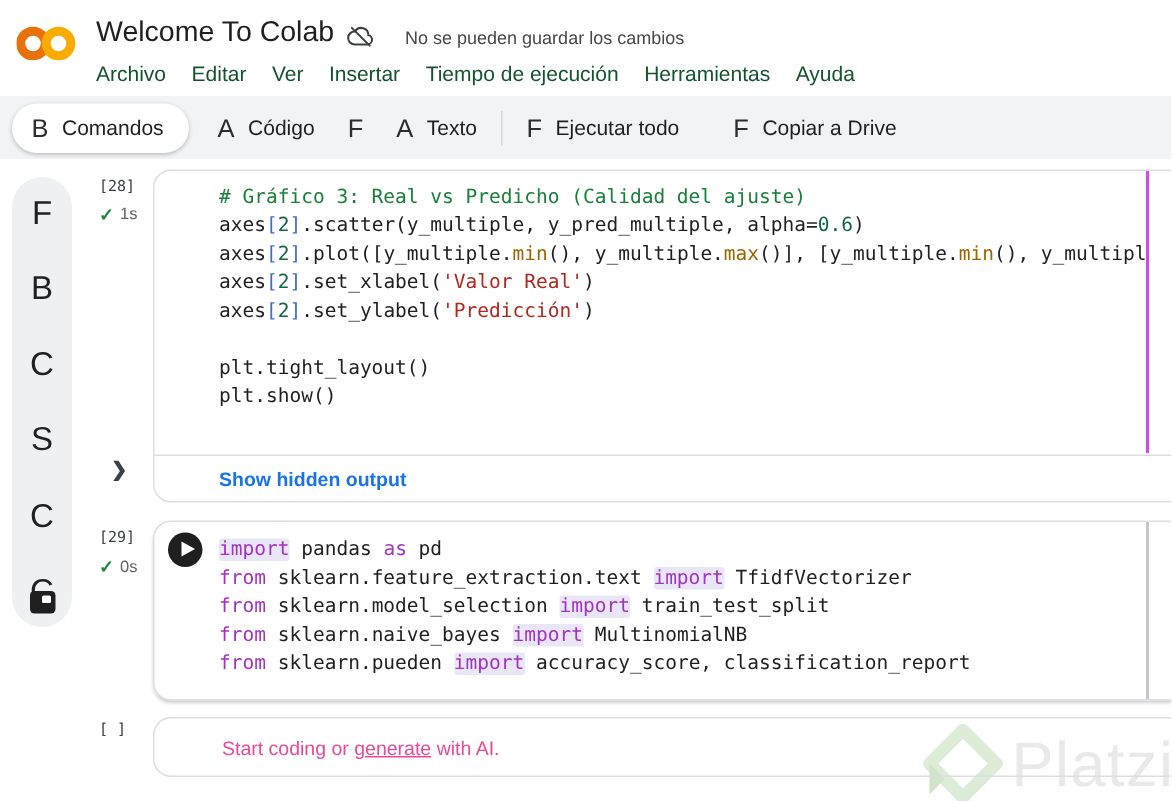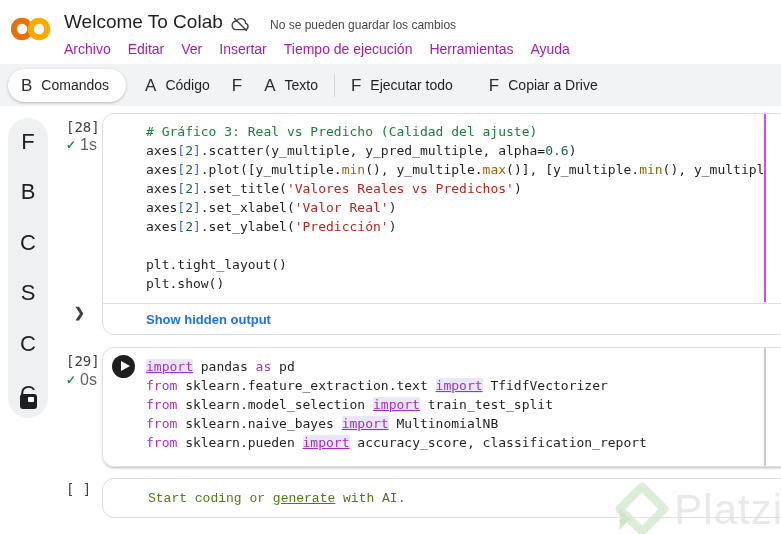--- a/index.html
+++ b/index.html
@@ -6,46 +6,46 @@
   .page{position:relative;width:781px;height:534px;background:#fff;overflow:hidden;
         font-family:"Liberation Sans",sans-serif;color:#1f1f1f;}
 
   
   .hdr{position:absolute;left:0;top:0;width:722px;height:64px;background:#fff;z-index:3;}
   .logo{position:absolute;left:11px;top:15px;width:40px;height:28px;}
   .title{position:absolute;left:64px;top:11px;font-size:19px;color:#1f1f1f;cursor:text;}
   .save-status{position:absolute;left:231px;top:15px;display:flex;align-items:center;gap:20px;
                font-size:12px;color:#474747;}
   .menubar{position:absolute;left:64px;top:41px;display:flex;gap:17px;}
-  .menubar span{font-size:14px;color:#a21caf;cursor:pointer;}
+  .menubar span{font-size:14px;color:#14532d;cursor:pointer;}
 
   
   .toolbar{position:absolute;left:0;top:64px;width:781px;height:42px;background:#f2f3f5;
            display:flex;align-items:center;padding-left:8px;box-sizing:border-box;z-index:3;}
   .tb-pill{display:flex;align-items:center;gap:9px;background:#fff;border-radius:17px;height:33px;
            padding:0 17px 0 13px;box-shadow:0 1px 3px rgba(60,64,67,.32);font-size:14px;cursor:pointer;}
   .tb-item{display:flex;align-items:center;gap:9px;font-size:14px;padding:0 11px;cursor:pointer;}
   .tb-icon{font-size:17px;color:#2a2c2e;font-weight:400;line-height:1;}
   .tb-divider{width:1px;height:23px;background:#d5d7da;margin:0 5px;}
 
   
   .rail{position:absolute;left:8px;top:118px;width:40px;height:300px;background:#eef0f2;
         border-radius:20px;display:flex;flex-direction:column;align-items:center;
         justify-content:space-between;padding:13px 0;box-sizing:border-box;z-index:2;}
   .rail span{font-size:22px;color:#202124;line-height:1;cursor:pointer;}
   .rail-sq{width:17px;height:15px;background:#1f1f1f;border-radius:3px;position:relative;cursor:pointer;}
   .rail-sq::after{content:"";position:absolute;top:2.5px;right:2.5px;width:6px;height:5px;
         background:#fff;border-radius:1px;}
 
   
-  .gut-exec{position:absolute;left:66px;font-family:"DejaVu Sans Mono",monospace;font-size:14px;
+  .gut-exec{position:absolute;left:66px;font-family:"DejaVu Sans Mono",monospace;font-size:10px;
             color:#3c4043;z-index:2;}
   .gut-status{position:absolute;left:66px;display:flex;align-items:center;gap:4px;z-index:2;}
   .gut-status .check{color:#1e8e3e;font-size:12px;font-weight:700;}
-  .gut-status .time{font-size:16px;color:#5f6368;}
+  .gut-status .time{font-size:11px;color:#5f6368;}
   .chev{position:absolute;left:74px;top:305px;font-size:13px;font-weight:700;color:#3c4043;
         cursor:pointer;z-index:2;}
 
   
   .cell{position:absolute;left:102px;right:-10px;border:1px solid #dcdee3;border-radius:12px;
         background:transparent;z-index:1;}
   .cell1{top:113px;height:220px;}
   .cell1 .code{position:absolute;left:0;top:0;right:24px;height:188px;overflow:hidden;
         padding:8px 0 0 43px;box-sizing:border-box;border-right:2px solid #d946ef;}
   .cell1 .out{position:absolute;left:0;right:0;bottom:0;height:30px;border-top:1px solid #dcdee3;
@@ -55,30 +55,30 @@
   .cell2{top:347px;height:118px;box-shadow:0 2px 3px -1px rgba(0,0,0,.28);}
   .cell2 .code{position:absolute;left:0;top:0;right:24px;bottom:0;overflow:hidden;
         padding:9px 0 0 43px;box-sizing:border-box;border-right:2px solid #c6c9cc;}
   .play{position:absolute;left:9px;top:7px;width:23px;height:23px;border-radius:50%;
         background:#1f1f1f;cursor:pointer;z-index:2;}
   .play::after{content:"";position:absolute;left:8.5px;top:6px;border-left:9px solid #fff;
         border-top:5.5px solid transparent;border-bottom:5.5px solid transparent;}
 
   .cell3{top:478px;height:40px;display:flex;align-items:center;padding-left:45px;
         box-sizing:border-box;cursor:text;}
-  .ph{font-family:Liberation Mono, monospace;font-size:13px;color:#4d7c0f;}
+  .ph{font-family:Liberation Sans, sans-serif;font-size:13px;color:#ec4899;}
   .ph .gen{text-decoration:underline;cursor:pointer;}
 
   
   .code-line{white-space:pre;font-family:"DejaVu Sans Mono",monospace;font-size:13px;
              line-height:19px;height:19px;}
   .tk-p{color:#1f1f1f;}
   .tk-c{color:#188038;}
   .tk-k{color:#a233c1;}
-  .tk-hl{background:#e9e6f8;border-radius:2px;text-decoration:underline;}
+  .tk-hl{background:#e9e6f8;border-radius:2px;}
   .tk-s{color:#b3271e;}
   .tk-n{color:#116644;}
   .tk-b{color:#3f6ed0;}
   .tk-m{color:#9d6500;}
 
   
   .wm{position:absolute;right:-2px;bottom:-5px;display:flex;align-items:center;gap:4px;
       z-index:0;pointer-events:none;}
   .wm-text{font-size:42px;color:#e9e9e9;letter-spacing:1px;}
 
@@ -165,21 +165,20 @@
     <span class="check">✓</span>
     <span class="time">1s</span>
   </div>
   <div class="chev">❯</div>
 
   <div class="cell cell1">
     <div class="code">
         <div class="code-line"><span class="tk-c"># Gráfico 3: Real vs Predicho (Calidad del ajuste)</span></div>
         <div class="code-line"><span class="tk-p">axes</span><span class="tk-b">[</span><span class="tk-n">2</span><span class="tk-b">]</span><span class="tk-p">.scatter(y_multiple, y_pred_multiple, alpha=</span><span class="tk-n">0.6</span><span class="tk-p">)</span></div>
         <div class="code-line"><span class="tk-p">axes</span><span class="tk-b">[</span><span class="tk-n">2</span><span class="tk-b">]</span><span class="tk-p">.plot([y_multiple.</span><span class="tk-m">min</span><span class="tk-p">(), y_multiple.</span><span class="tk-m">max</span><span class="tk-p">()], [y_multiple.</span><span class="tk-m">min</span><span class="tk-p">(), y_multiple.</span></div>
-        <div class="code-line"><span class="tk-p">axes</span><span class="tk-b">[</span><span class="tk-n">2</span><span class="tk-b">]</span><span class="tk-p">.set_title(</span><span class="tk-s">'Valores Reales vs Predichos'</span><span class="tk-p">)</span></div>
         <div class="code-line"><span class="tk-p">axes</span><span class="tk-b">[</span><span class="tk-n">2</span><span class="tk-b">]</span><span class="tk-p">.set_xlabel(</span><span class="tk-s">'Valor Real'</span><span class="tk-p">)</span></div>
         <div class="code-line"><span class="tk-p">axes</span><span class="tk-b">[</span><span class="tk-n">2</span><span class="tk-b">]</span><span class="tk-p">.set_ylabel(</span><span class="tk-s">'Predicción'</span><span class="tk-p">)</span></div>
         <div class="code-line">&nbsp;</div>
         <div class="code-line"><span class="tk-p">plt.tight_layout()</span></div>
         <div class="code-line"><span class="tk-p">plt.show()</span></div>
       </div>
     <div class="out">
       <span class="out-link">Show hidden output</span>
     </div>
   </div>

